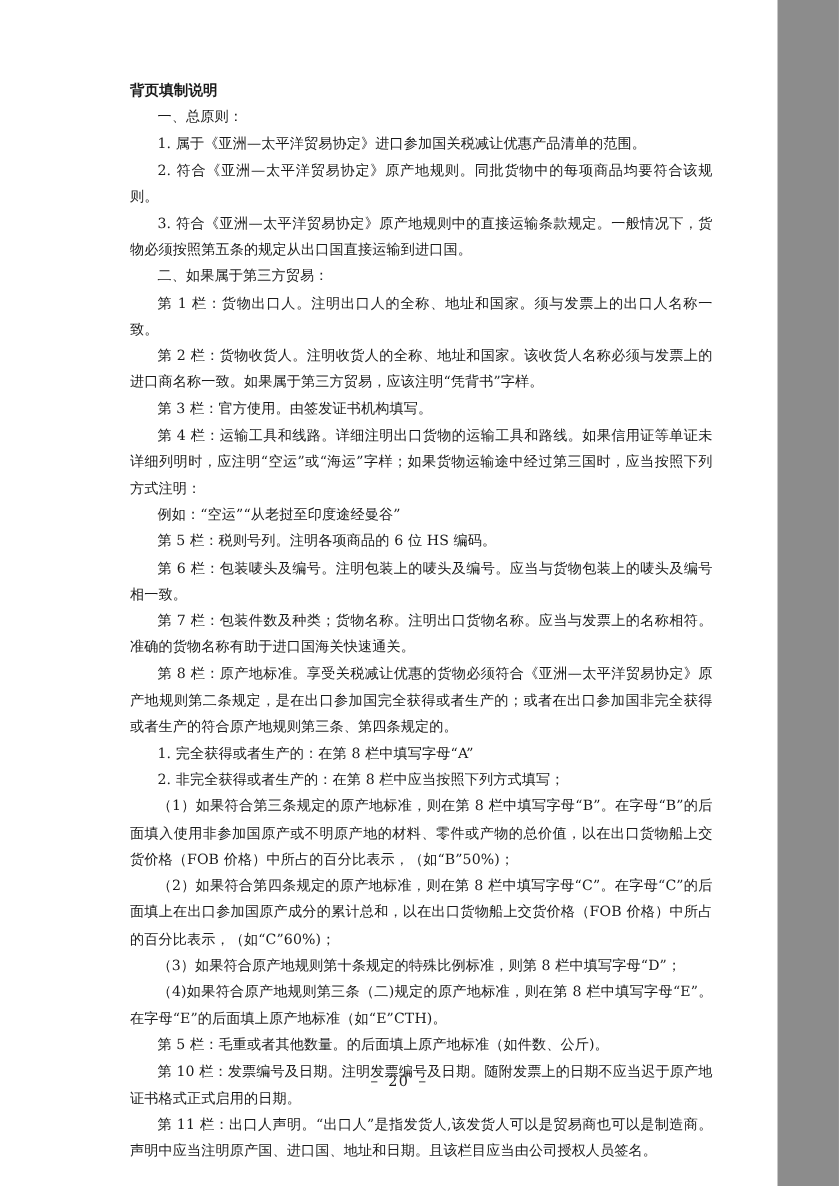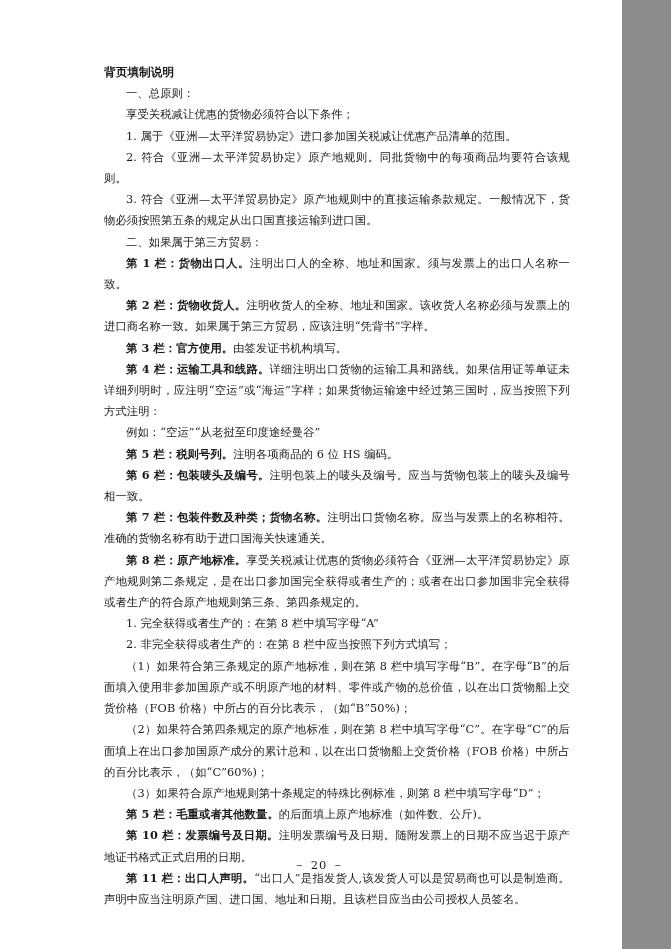--- a/index.html
+++ b/index.html
@@ -35,21 +35,21 @@
   }
   p.para {
     margin: 0;
     text-indent: 0;
   }
   p.indent2 {
     margin: 0;
     text-indent: 22px;
   }
   .bold-lead {
-    font-weight: bold;
+    font-weight: normal;
   }
   .footer {
     position: absolute;
     left: 16px;
     right: 0;
     top: 858px;
     text-align: center;
     font-family: "DejaVu Serif", "Liberation Serif", serif;
     font-size: 11.5px;
     color: #1a1a1a;
@@ -57,38 +57,38 @@
   }
 </style>
 </head>
 <body>
 
 <div class="page">
   <div class="content">
     <p class="doc-title">背页填制说明</p>
     <div id="paras">
         <p class="para indent2"><span>一、总原则：</span></p>
-        <p class="para indent2"><span>享受关税减让优惠的货物必须符合以下条件；</span></p>
         <p class="para indent2"><span>1. 属于《亚洲—太平洋贸易协定》进口参加国关税减让优惠产品清单的范围。</span></p>
         <p class="para indent2"><span>2. 符合《亚洲—太平洋贸易协定》原产地规则。同批货物中的每项商品均要符合该规则。</span></p>
         <p class="para indent2"><span>3. 符合《亚洲—太平洋贸易协定》原产地规则中的直接运输条款规定。一般情况下，货物必须按照第五条的规定从出口国直接运输到进口国。</span></p>
         <p class="para indent2"><span>二、如果属于第三方贸易：</span></p>
         <p class="para indent2"><span class="bold-lead">第 1 栏：货物出口人。</span><span>注明出口人的全称、地址和国家。须与发票上的出口人名称一致。</span></p>
         <p class="para indent2"><span class="bold-lead">第 2 栏：货物收货人。</span><span>注明收货人的全称、地址和国家。该收货人名称必须与发票上的进口商名称一致。如果属于第三方贸易，应该注明“凭背书”字样。</span></p>
         <p class="para indent2"><span class="bold-lead">第 3 栏：官方使用。</span><span>由签发证书机构填写。</span></p>
         <p class="para indent2"><span class="bold-lead">第 4 栏：运输工具和线路。</span><span>详细注明出口货物的运输工具和路线。如果信用证等单证未详细列明时，应注明“空运”或“海运”字样；如果货物运输途中经过第三国时，应当按照下列方式注明：</span></p>
         <p class="para indent2"><span>例如：“空运”“从老挝至印度途经曼谷”</span></p>
         <p class="para indent2"><span class="bold-lead">第 5 栏：税则号列。</span><span>注明各项商品的 6 位 HS 编码。</span></p>
         <p class="para indent2"><span class="bold-lead">第 6 栏：包装唛头及编号。</span><span>注明包装上的唛头及编号。应当与货物包装上的唛头及编号相一致。</span></p>
         <p class="para indent2"><span class="bold-lead">第 7 栏：包装件数及种类；货物名称。</span><span>注明出口货物名称。应当与发票上的名称相符。准确的货物名称有助于进口国海关快速通关。</span></p>
         <p class="para indent2"><span class="bold-lead">第 8 栏：原产地标准。</span><span>享受关税减让优惠的货物必须符合《亚洲—太平洋贸易协定》原产地规则第二条规定，是在出口参加国完全获得或者生产的；或者在出口参加国非完全获得或者生产的符合原产地规则第三条、第四条规定的。</span></p>
         <p class="para indent2"><span>1. 完全获得或者生产的：在第 8 栏中填写字母“A”</span></p>
         <p class="para indent2"><span>2. 非完全获得或者生产的：在第 8 栏中应当按照下列方式填写；</span></p>
         <p class="para indent2"><span>（1）如果符合第三条规定的原产地标准，则在第 8 栏中填写字母“B”。在字母“B”的后面填入使用非参加国原产或不明原产地的材料、零件或产物的总价值，以在出口货物船上交货价格（FOB 价格）中所占的百分比表示，（如“B”50%)；</span></p>
         <p class="para indent2"><span>（2）如果符合第四条规定的原产地标准，则在第 8 栏中填写字母“C”。在字母“C”的后面填上在出口参加国原产成分的累计总和，以在出口货物船上交货价格（FOB 价格）中所占的百分比表示，（如“C”60%)；</span></p>
         <p class="para indent2"><span>（3）如果符合原产地规则第十条规定的特殊比例标准，则第 8 栏中填写字母“D”；</span></p>
+        <p class="para indent2"><span>（4)如果符合原产地规则第三条（二)规定的原产地标准，则在第 8 栏中填写字母“E”。在字母“E”的后面填上原产地标准（如“E”CTH)。</span></p>
         <p class="para indent2"><span class="bold-lead">第 5 栏：毛重或者其他数量。</span><span>的后面填上原产地标准（如件数、公斤)。</span></p>
         <p class="para indent2"><span class="bold-lead">第 10 栏：发票编号及日期。</span><span>注明发票编号及日期。随附发票上的日期不应当迟于原产地证书格式正式启用的日期。</span></p>
         <p class="para indent2"><span class="bold-lead">第 11 栏：出口人声明。</span><span>“出口人”是指发货人,该发货人可以是贸易商也可以是制造商。声明中应当注明原产国、进口国、地址和日期。且该栏目应当由公司授权人员签名。</span></p>
       </div>
   </div>
   <div class="footer">－ 20 －</div>
 </div>
 
 </body></html>

